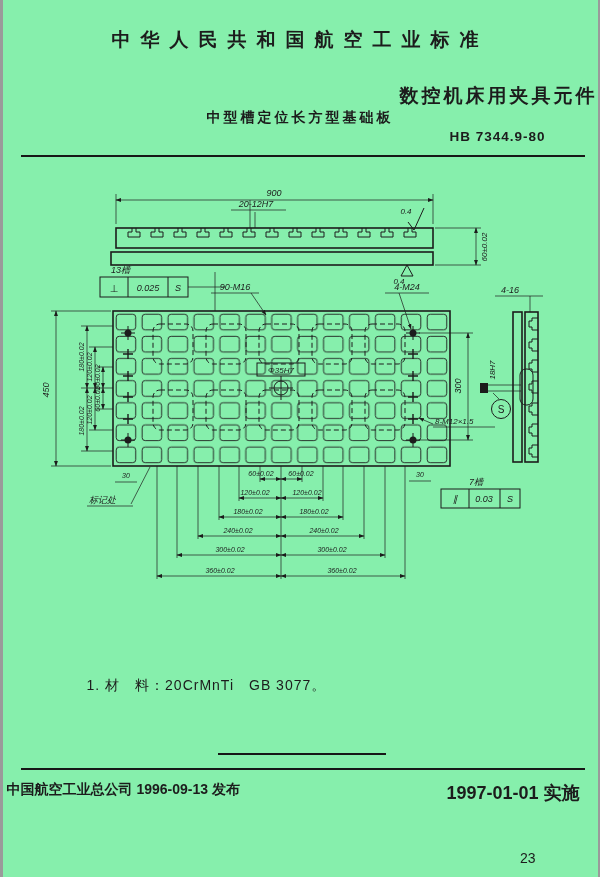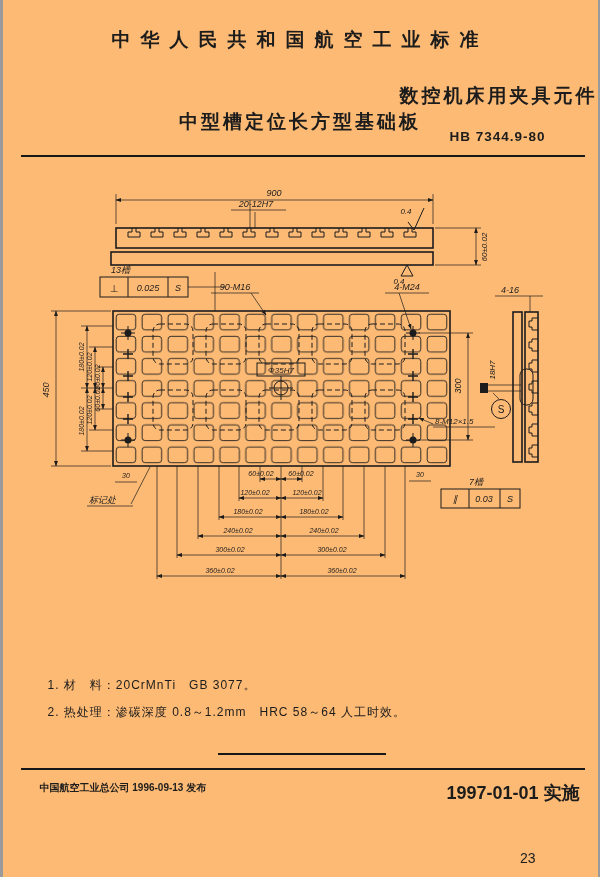--- a/index.html
+++ b/index.html
@@ -1,26 +1,26 @@
 <!DOCTYPE html>
 <html><head>
 <meta charset="utf-8">
 <style>
   html,body{margin:0;padding:0;background:#9a9a9a;}
-  #page{position:relative;width:595px;height:877px;background:#fdba74;margin:0 auto;
+  #page{position:relative;width:595px;height:877px;background:#86efac;margin:0 auto;
         font-family:"Liberation Sans",sans-serif;color:#1c1c1c;overflow:hidden;}
   .abs{position:absolute;}
   .hdr{top:27px;left:0;width:100%;text-align:center;font-size:19px;font-weight:bold;letter-spacing:10px;}
   .t1{top:83px;left:0;width:100%;text-align:right;font-size:19px;font-weight:bold;letter-spacing:3px;}
-  .t2{top:109px;left:0;width:100%;text-align:center;font-size:19px;font-weight:bold;letter-spacing:3px;}
+  .t2{top:109px;left:0;width:100%;text-align:center;font-size:14px;font-weight:bold;letter-spacing:3px;}
   .hb{top:129px;right:52px;font-size:13.5px;font-weight:bold;letter-spacing:1px;}
   .rule{background:#171717;height:2px;}
   .infoline{font-size:14px;letter-spacing:1px;}
-  .note{font-size:12px;letter-spacing:1px;line-height:27px;white-space:nowrap;}
-  .footL{top:781px;left:37px;font-size:10px;font-weight:bold;}
+  .note{font-size:14px;letter-spacing:1px;line-height:27px;white-space:nowrap;margin-left:39px;}
+  .footL{top:781px;left:4px;font-size:14px;font-weight:bold;}
   .footR{top:781px;right:18px;font-size:18px;font-weight:bold;}
   .pageno{top:850px;right:62px;font-size:14px;}
   svg{position:absolute;top:0;left:0;}
   .ln{stroke:#1c1c1c;stroke-width:1;fill:none;}
   .thin{stroke-width:.7;}
   .thk{stroke-width:1.6;}
   .dsh{stroke:#1c1c1c;stroke-width:1;fill:none;stroke-dasharray:5 3;}
   .dim{font:italic 8px "Liberation Sans",sans-serif;fill:#1c1c1c;}
   .d7{font-size:7px;}
   .d9{font-size:9px;}
@@ -270,21 +270,20 @@
       <text class="dim" transform="translate(492,370) rotate(-90)" text-anchor="middle">18H7</text>
       <circle class="ln" cx="498" cy="409" r="9.5" stroke-width="1.2"></circle>
       <text class="d10" x="498" y="413" text-anchor="middle">S</text>
       <line class="ln thin" x1="496" y1="399" x2="490" y2="393"></line>
     </g>
   </svg>
 
 
   <div class="abs" style="top:672px;left:45px;">
     <div class="note">1. 材　料：20CrMnTi　GB 3077。</div>
-    <div class="note">2. 热处理：渗碳深度 0.8～1.2mm　HRC 58～64 人工时效。</div>
   </div>
 
   <div class="abs rule" style="top:753px;left:215px;width:168px;"></div>
   <div class="abs rule" style="top:768px;left:18px;width:564px;"></div>
 
   <div class="abs footL">中国航空工业总公司 1996-09-13 发布</div>
   <div class="abs footR">1997-01-01 实施</div>
   <div class="abs pageno">23</div>
 
 </div>

